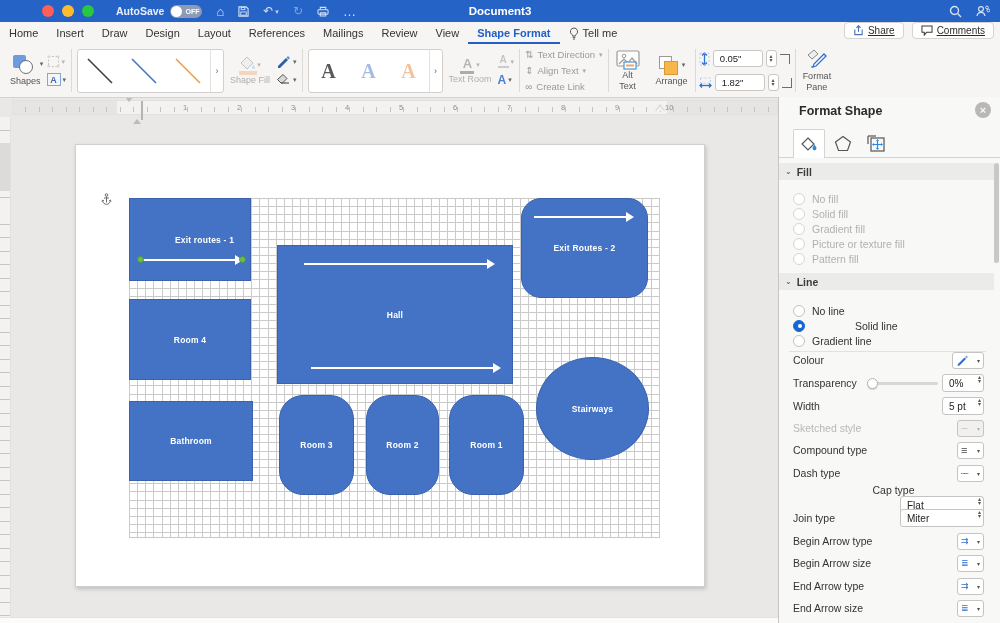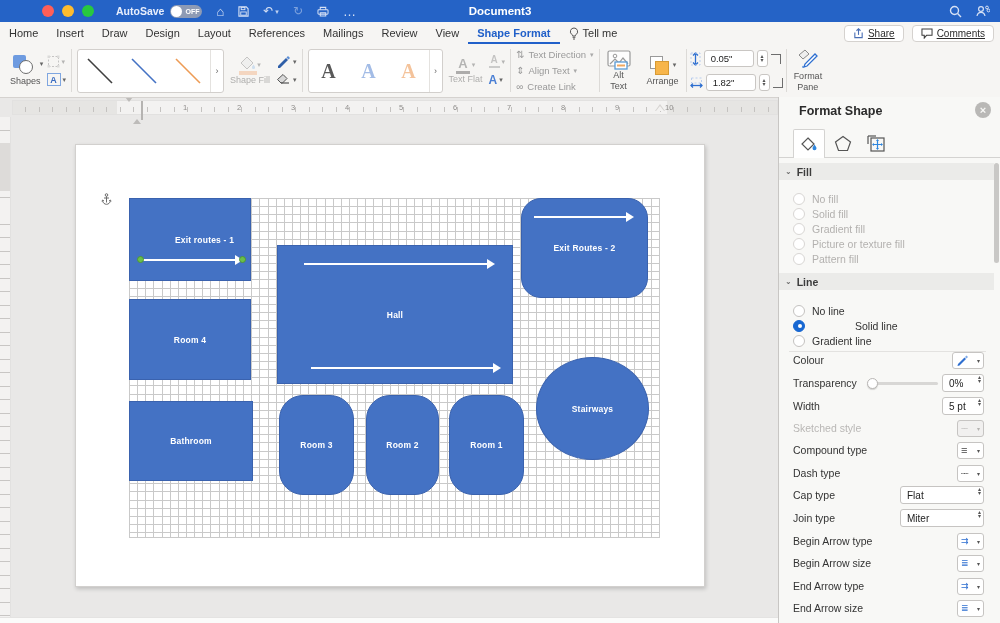--- a/index.html
+++ b/index.html
@@ -20,21 +20,21 @@
   .toggle .knob{width:11px;height:11px;border-radius:50%;background:#fff;margin-left:1px;}
   .toggle .state{font-size:7px;font-weight:bold;color:#fff;margin-left:3px;}
   .tbico{margin-left:14px;color:#e6ecf9;opacity:.92;font-size:12px;line-height:1;display:flex;align-items:center;}
   .tbico.dim{opacity:.45;}
   .tbico svg{display:block;}
   .tb-title{position:absolute;left:0;right:0;text-align:center;font-weight:bold;font-size:11.5px;pointer-events:none;}
   .tb-right{position:absolute;right:10px;top:0;height:22px;display:flex;align-items:center;gap:14px;}
 
   
   .tabrow{position:absolute;left:0;top:22px;width:1000px;height:22px;background:#f6f5f3;
-          display:flex;align-items:center;font-size:11px;color:#333;}
+          display:flex;align-items:flex-start;font-size:11px;color:#333;}
   .rtab{padding:0 9px;height:22px;display:flex;align-items:center;cursor:default;white-space:nowrap;}
   .rtab.active{color:#2160c9;font-weight:bold;border-bottom:2px solid #2160c9;padding-top:2px;}
   .rtab .bulb{margin-right:4px;display:flex;}
   .tabrow .actions{margin-left:auto;display:flex;gap:8px;margin-right:6px;}
   .pillbtn{height:17px;background:#fff;border:1px solid #d5d2cf;border-radius:4px;display:flex;
            align-items:center;padding:0 8px;font-size:10px;color:#2b2b2b;gap:4px;text-decoration:underline;}
 
   
   .ribbon{position:absolute;left:0;top:44px;width:1000px;height:54px;background:#f6f5f3;
           border-bottom:1px solid #d5d2cf;display:flex;align-items:stretch;font-size:9px;color:#444;}
@@ -338,21 +338,21 @@
 
     <div class="grp">
       <div class="bigbtn grayed">
         <div style="display:flex;align-items:center;gap:2px;">
           <div style="text-align:center;">
             <div style="font-size:13px;font-weight:bold;color:#666;line-height:1;">A</div>
             <div style="width:14px;height:3.5px;background:#565656;margin-top:1px;"></div>
           </div>
           <span class="car">▾</span>
         </div>
-        <span class="lblsm">Text Flat</span>
+        <span class="lblsm">Text Room</span>
       </div>
       <div class="minicol">
         <div class="minirow grayed">
           <div style="text-align:center;">
             <div style="font-size:10px;font-weight:bold;color:#888;line-height:1;">A</div>
             <div style="width:11px;height:2.5px;background:#999;margin-top:1px;"></div>
           </div>
           <span class="car">▾</span>
         </div>
         <div class="minirow">
@@ -667,21 +667,21 @@
     <div class="prow" style="top:365px;">
       <span class="plabel">Dash type</span>
       <span class="pctrl">
         <span class="dd">
           <span class="ic dark" style="font-size:7px;letter-spacing:-1px;">┄┄</span>
           <span class="car">▾</span>
         </span>
       </span>
     </div>
 
-    <div class="prow" style="top:387px;">
+    <div class="prow" style="top:387px;flex-direction:column;">
       <span class="plabel">Cap type</span>
       <span class="pctrl">
         <span class="pselect">
           <span>Flat</span>
           <span class="spin2">
             <span>▴</span>
             <span>▾</span>
           </span>
         </span>
       </span>

